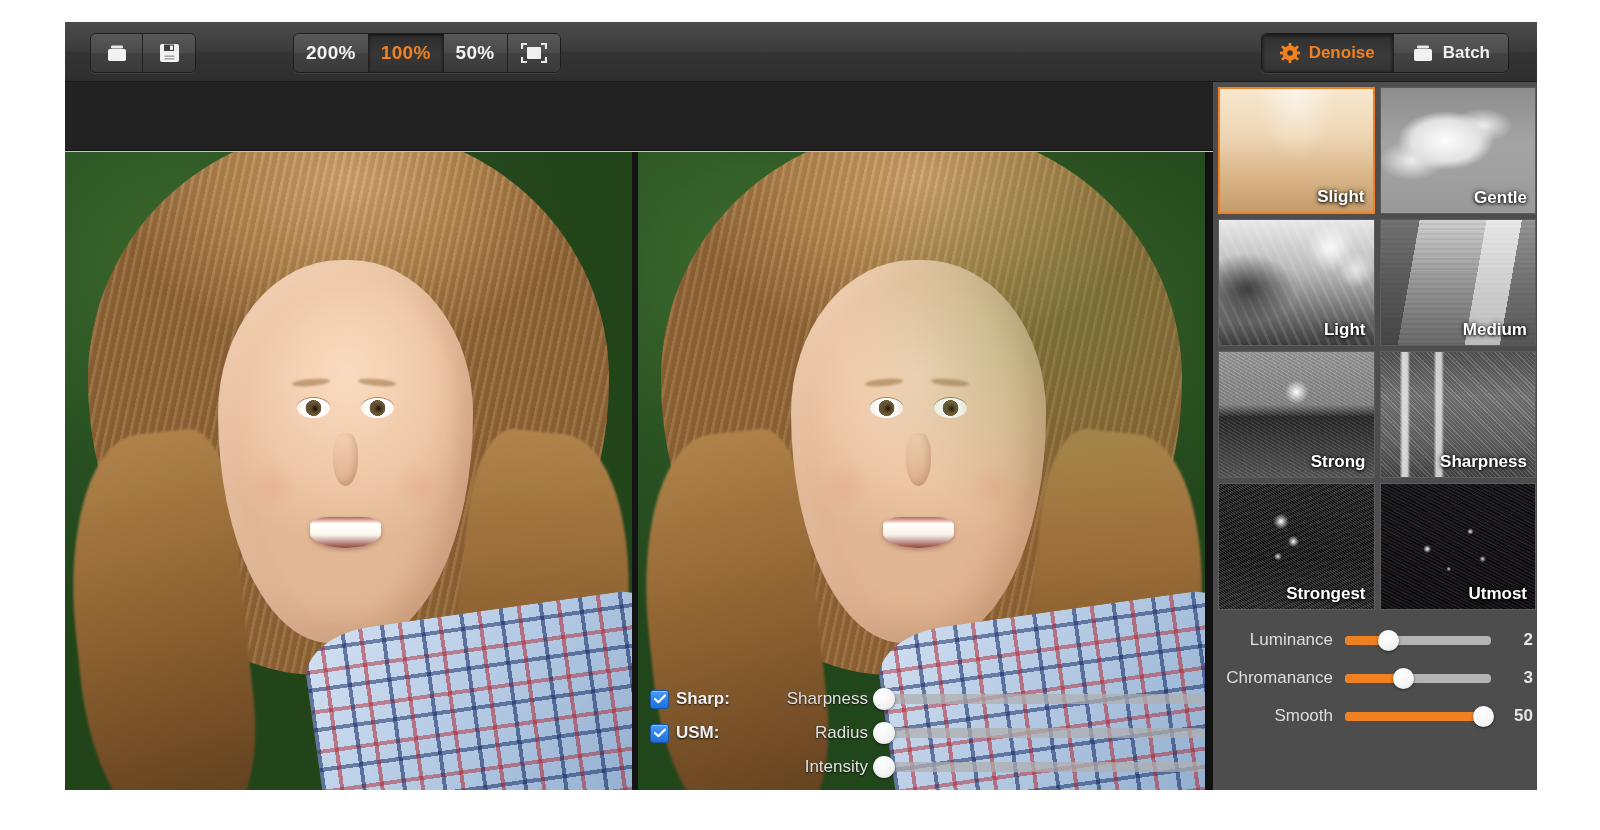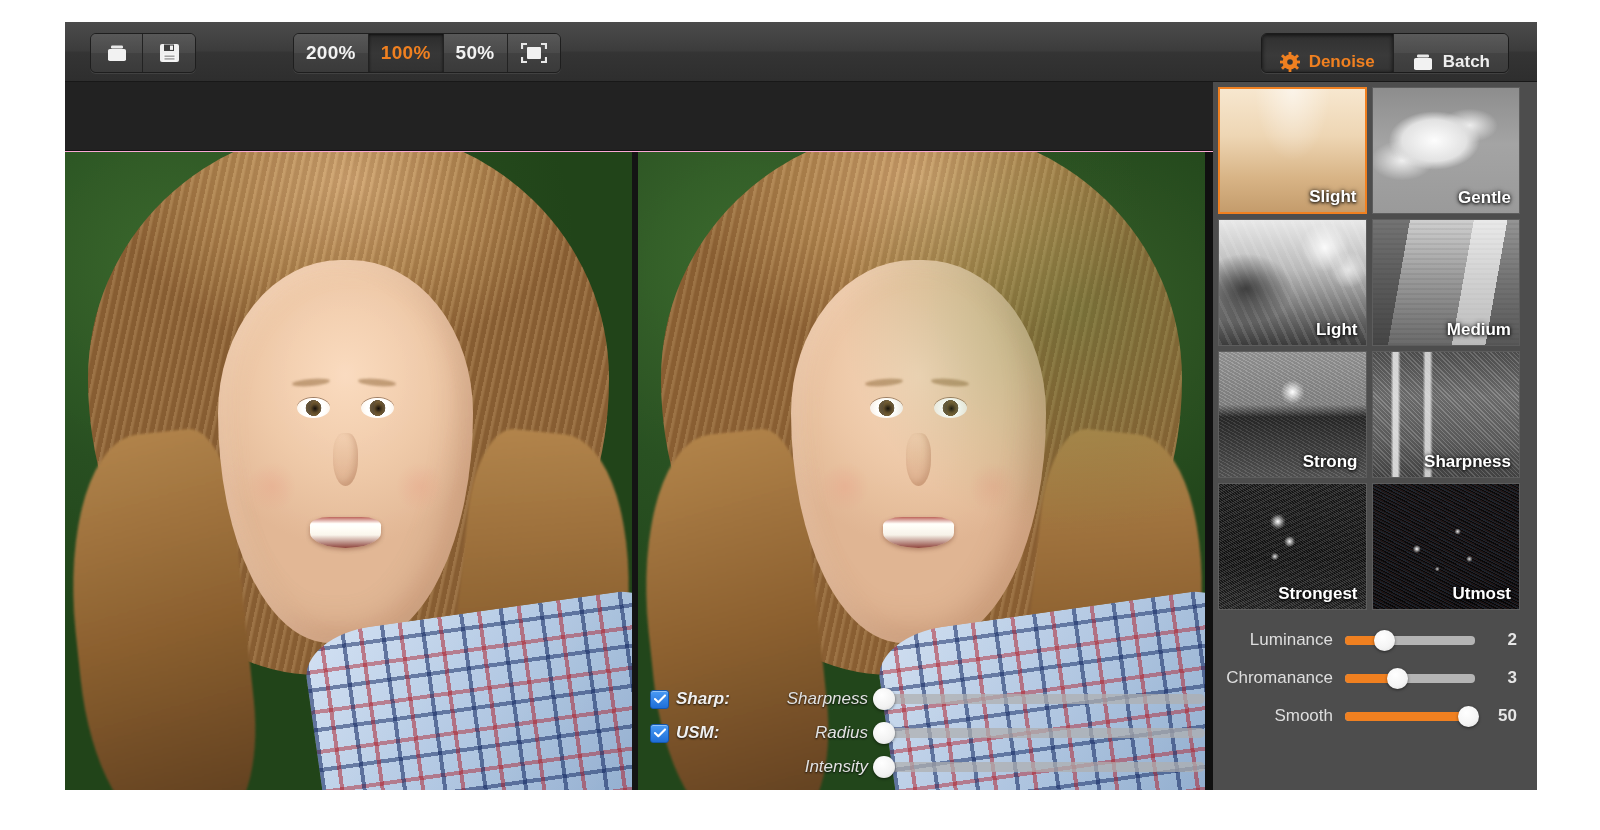--- a/index.html
+++ b/index.html
@@ -79,21 +79,21 @@
     top: 11px;
     height: 38px;
     display: flex;
     border: 1px solid #1b1b1b;
     border-radius: 6px;
     overflow: hidden;
     box-shadow: 0 1px 0 rgba(255,255,255,0.09);
   }
   .mode-btn {
     display: flex;
-    align-items: flex-end;
+    align-items: center;
     gap: 9px;
     padding: 0 18px;
     background: linear-gradient(to bottom, #5a5a5a 0%, #4c4c4c 50%, #434343 51%, #3c3c3c 100%);
     border-right: 1px solid #222;
     color: #eeeeee;
     font-size: 17px;
     font-weight: bold;
     box-sizing: border-box;
   }
   .mode-btn:last-child { border-right: none; }
@@ -273,21 +273,20 @@
     bottom: 6px;
     width: 555px;
     color: #e8e8e8;
     font-size: 17px;
     text-shadow: 0 1px 2px rgba(0,0,0,0.85);
   }
   .sharp-row {
     display: flex;
     align-items: center;
     height: 34px;
-    font-style: italic;
   }
   .chkwrap { width: 112px; display:flex; align-items:center; gap:7px; }
   .chk {
     width: 17px; height: 17px;
     border-radius: 3px;
     background: linear-gradient(to bottom, #4a9bf5, #1f6fd8);
     border: 1px solid #1558ae;
     display:flex; align-items:center; justify-content:center;
     box-shadow: inset 0 1px 0 rgba(255,255,255,0.4);
   }
@@ -325,21 +324,21 @@
 
   
   .sidebar {
     position: absolute;
     right: 0;
     top: 60px;
     width: 324px;
     height: 708px;
     background: #4d4d4d;
     box-sizing: border-box;
-    padding: 5px 16px 0 4px;
+    padding: 5px 0 0 4px;
   }
   .presets {
     display: grid;
     grid-template-columns: 1fr 1fr;
     gap: 5px;
     padding: 0 1px;
   }
   .preset {
     position: relative;
     height: 127px;

